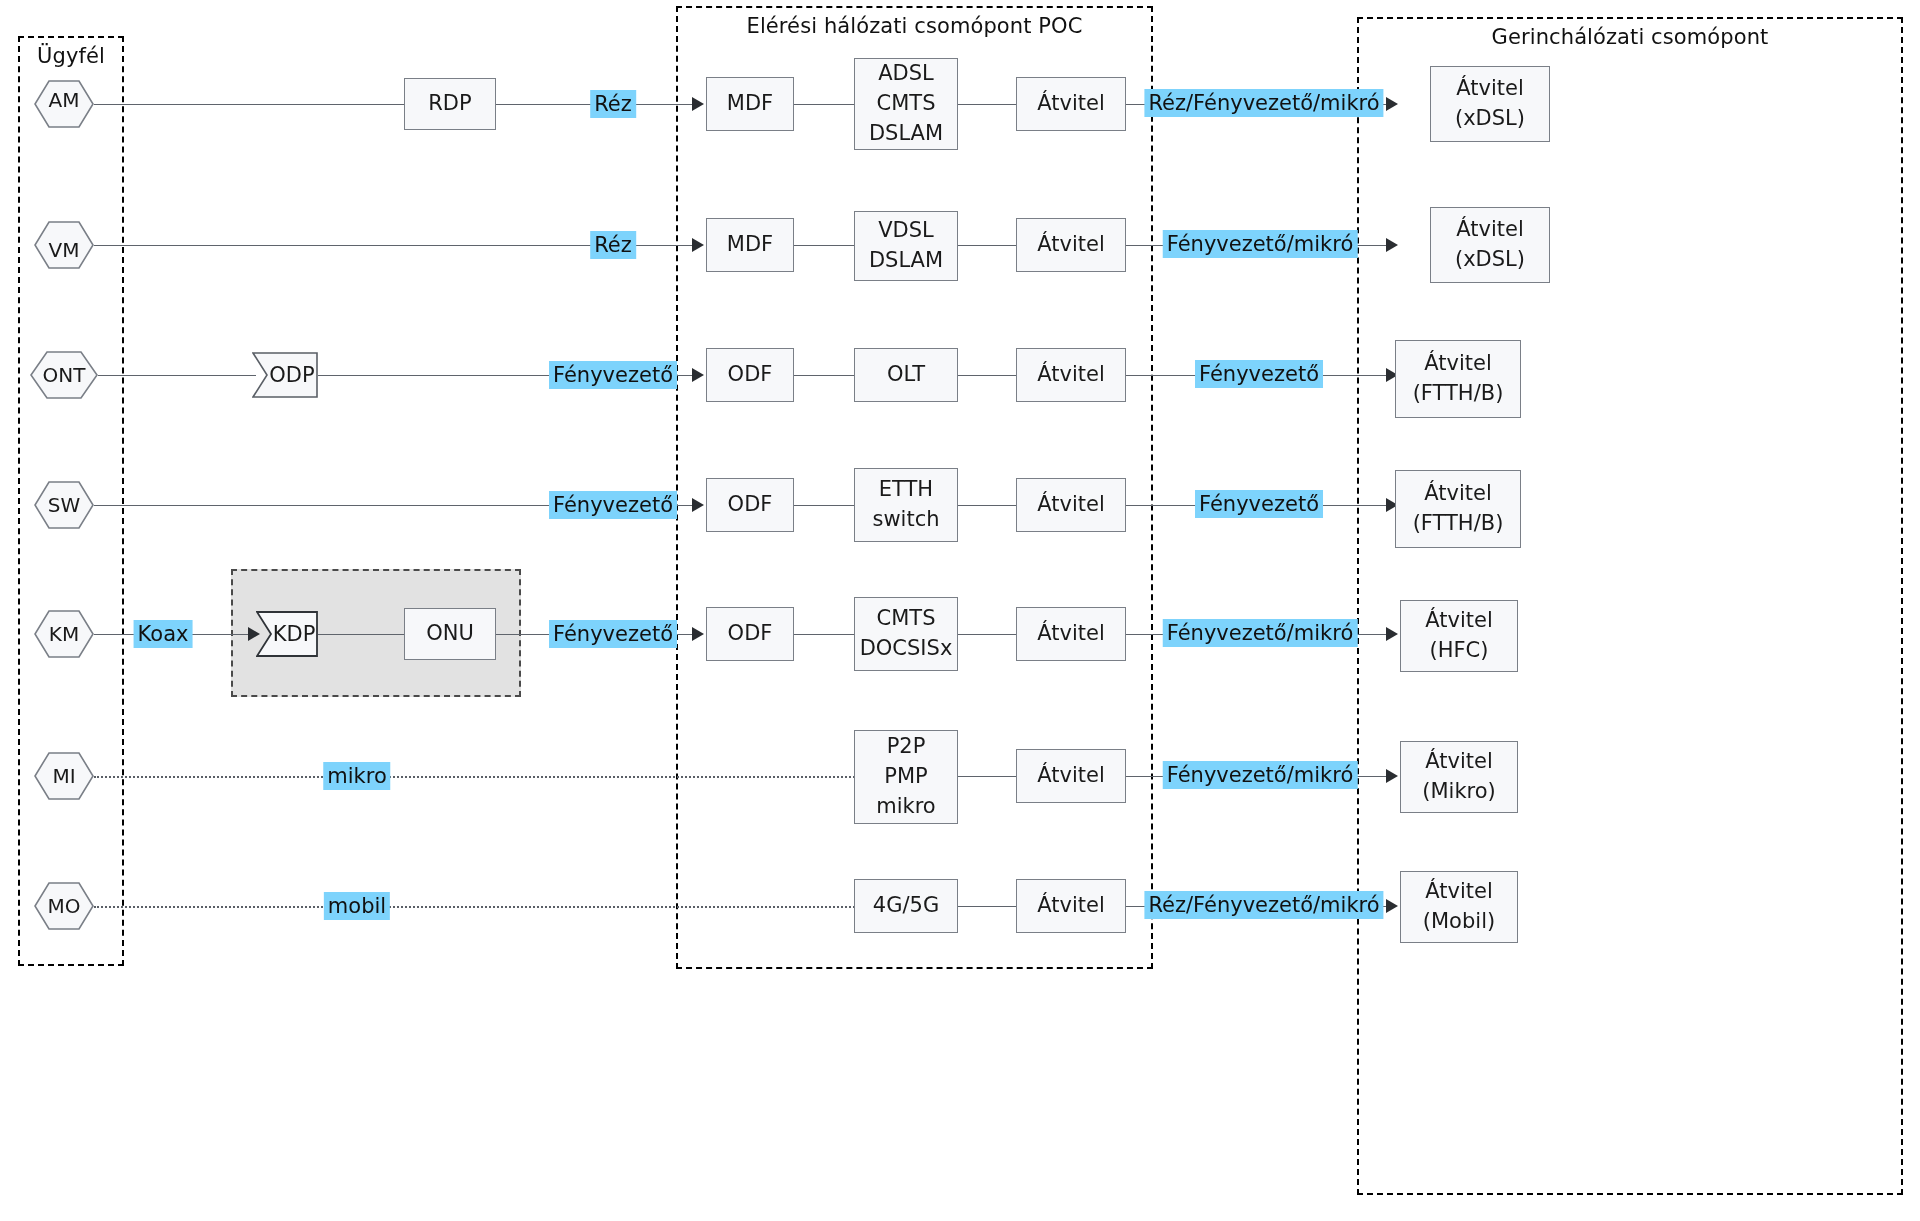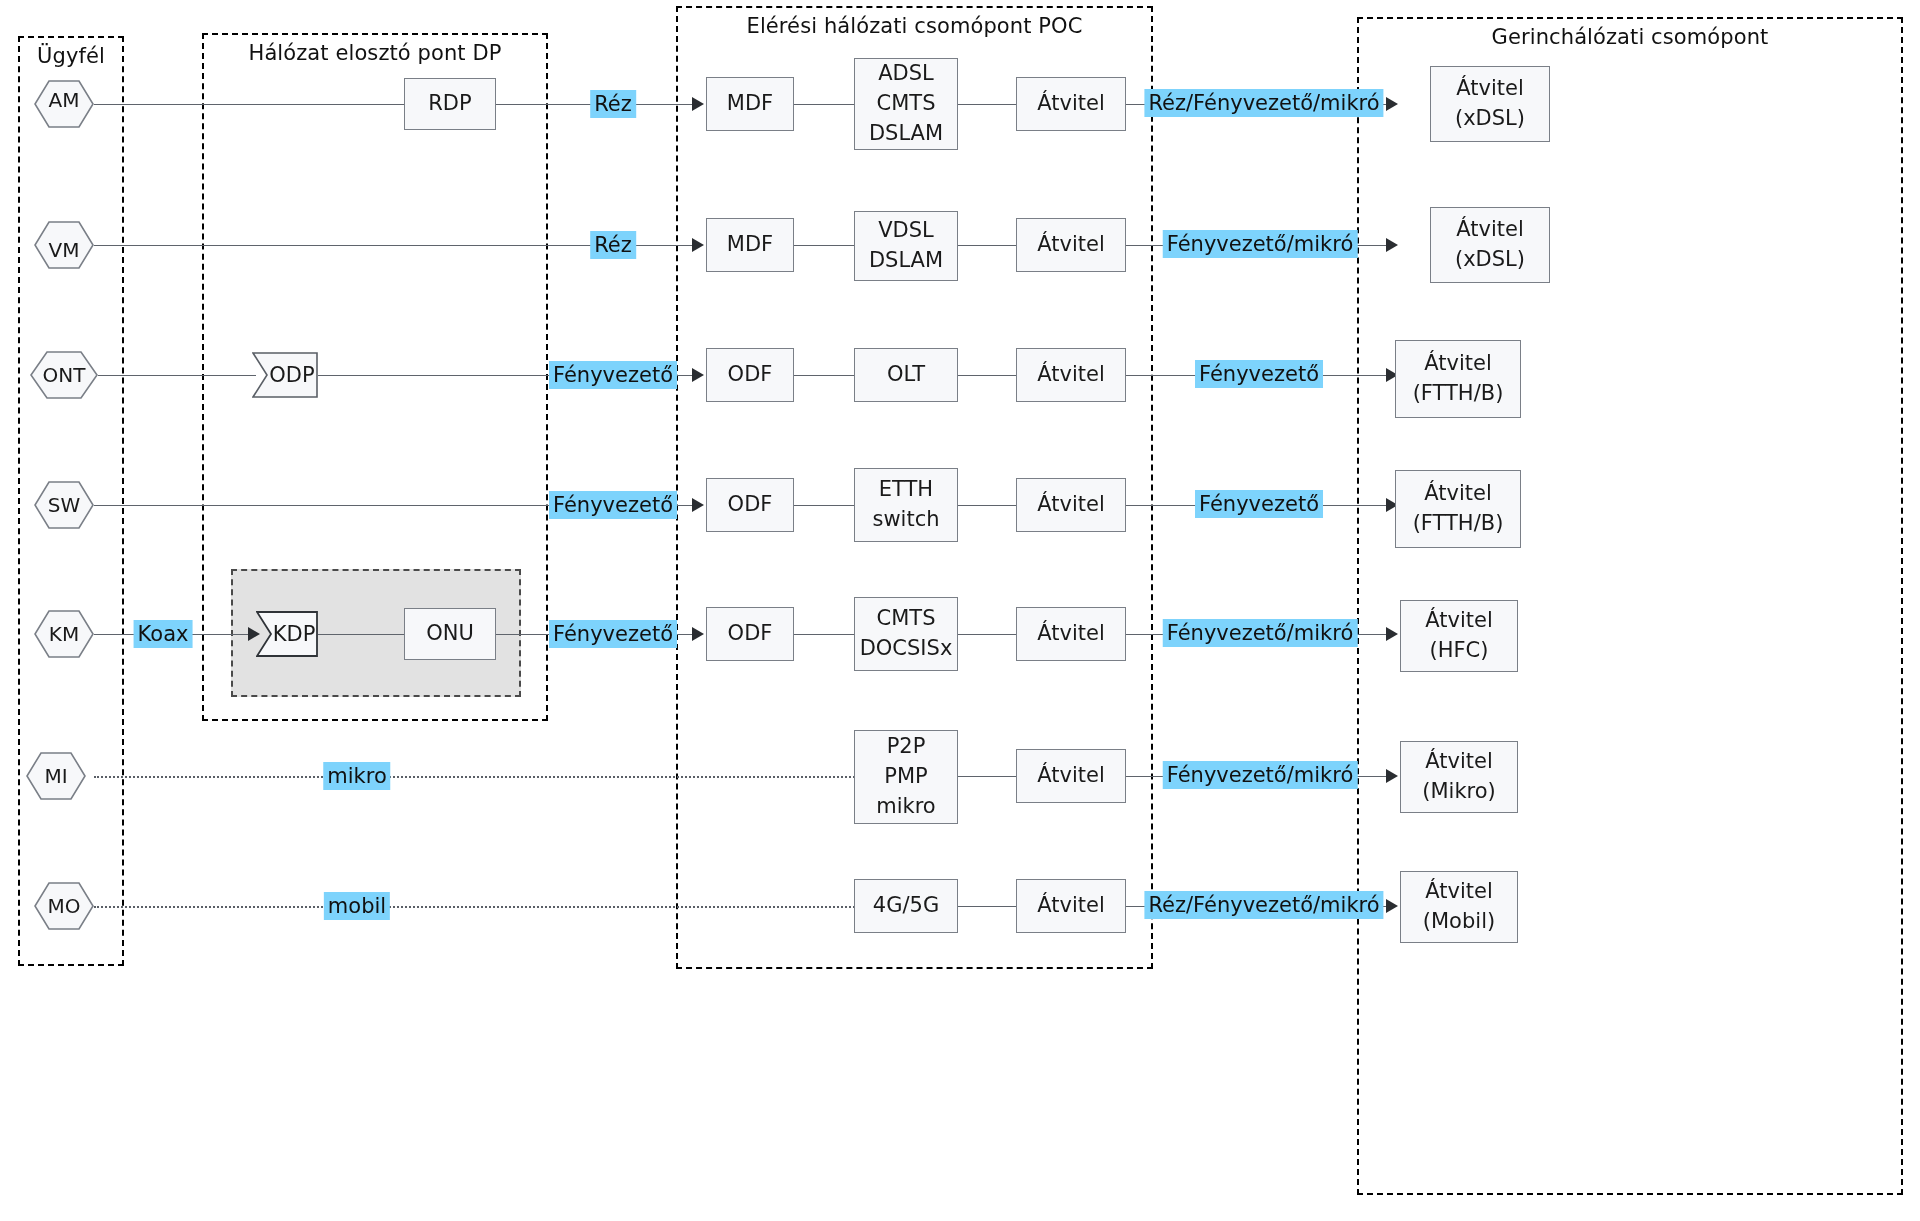--- a/index.html
+++ b/index.html
@@ -119,23 +119,20 @@
 </style>
 </head>
 <body>
 
 <div id="canvas">
 
   <div class="zone" style="left:18px;top:36px;width:106px;height:930px;">
     <div class="zone-title">Ügyfél</div>
   </div>
 
-  <div class="zone" style="left:202px;top:33px;width:346px;height:688px;">
-    <div class="zone-title">Hálózat elosztó pont DP</div>
-  </div>
 
   <div class="zone" style="left:676px;top:6px;width:477px;height:963px;">
     <div class="zone-title">Elérési hálózati csomópont POC</div>
   </div>
 
   <div class="zone" style="left:1357px;top:17px;width:546px;height:1178px;text-decoration:underline;">
     <div class="zone-title">Gerinchálózati csomópont</div>
   </div>
 
   <div class="subgroup" style="left:231px;top:569px;width:290px;height:128px;"></div>
@@ -302,21 +299,21 @@
     <span>Átvitel</span>
   </div>
   <div class="line" style="left:1126px;top:634px;width:262px;"></div>
   <div class="arrow" style="left:1386px;top:627px;"></div>
   <div class="linklbl" style="left:1260px;top:633px;">Fényvezető/mikró</div>
   <div class="box" style="left:1400px;top:600px;width:118px;height:72px;">
     <span>Átvitel</span>
     <span>(HFC)</span>
   </div>
 
-  <div class="hex" style="left:26px;top:752px;width:60px;height:48px;">
+  <div class="hex" style="left:34px;top:752px;width:60px;height:48px;">
     <svg viewBox="0 0 60 48" preserveAspectRatio="none">
       <polygon points="15,1 45,1 59,24 45,47 15,47 1,24" fill="#f7f8fa" stroke="#7a7f87" stroke-width="1.6"></polygon>
     </svg>
     <span class="lbl">MI</span>
   </div>
   <div class="line dotted" style="left:94px;top:776px;width:820px;"></div>
   <div class="linklbl" style="left:357px;top:776px;">mikro</div>
   <div class="antenna" style="left:914px;top:758px;width:40px;height:36px;">
     <svg viewBox="0 0 40 36" preserveAspectRatio="none">
       <polygon points="29,2 29,34 5,34 13,18 5,2" fill="#ffffff" stroke="#2f3338" stroke-width="3"></polygon>

